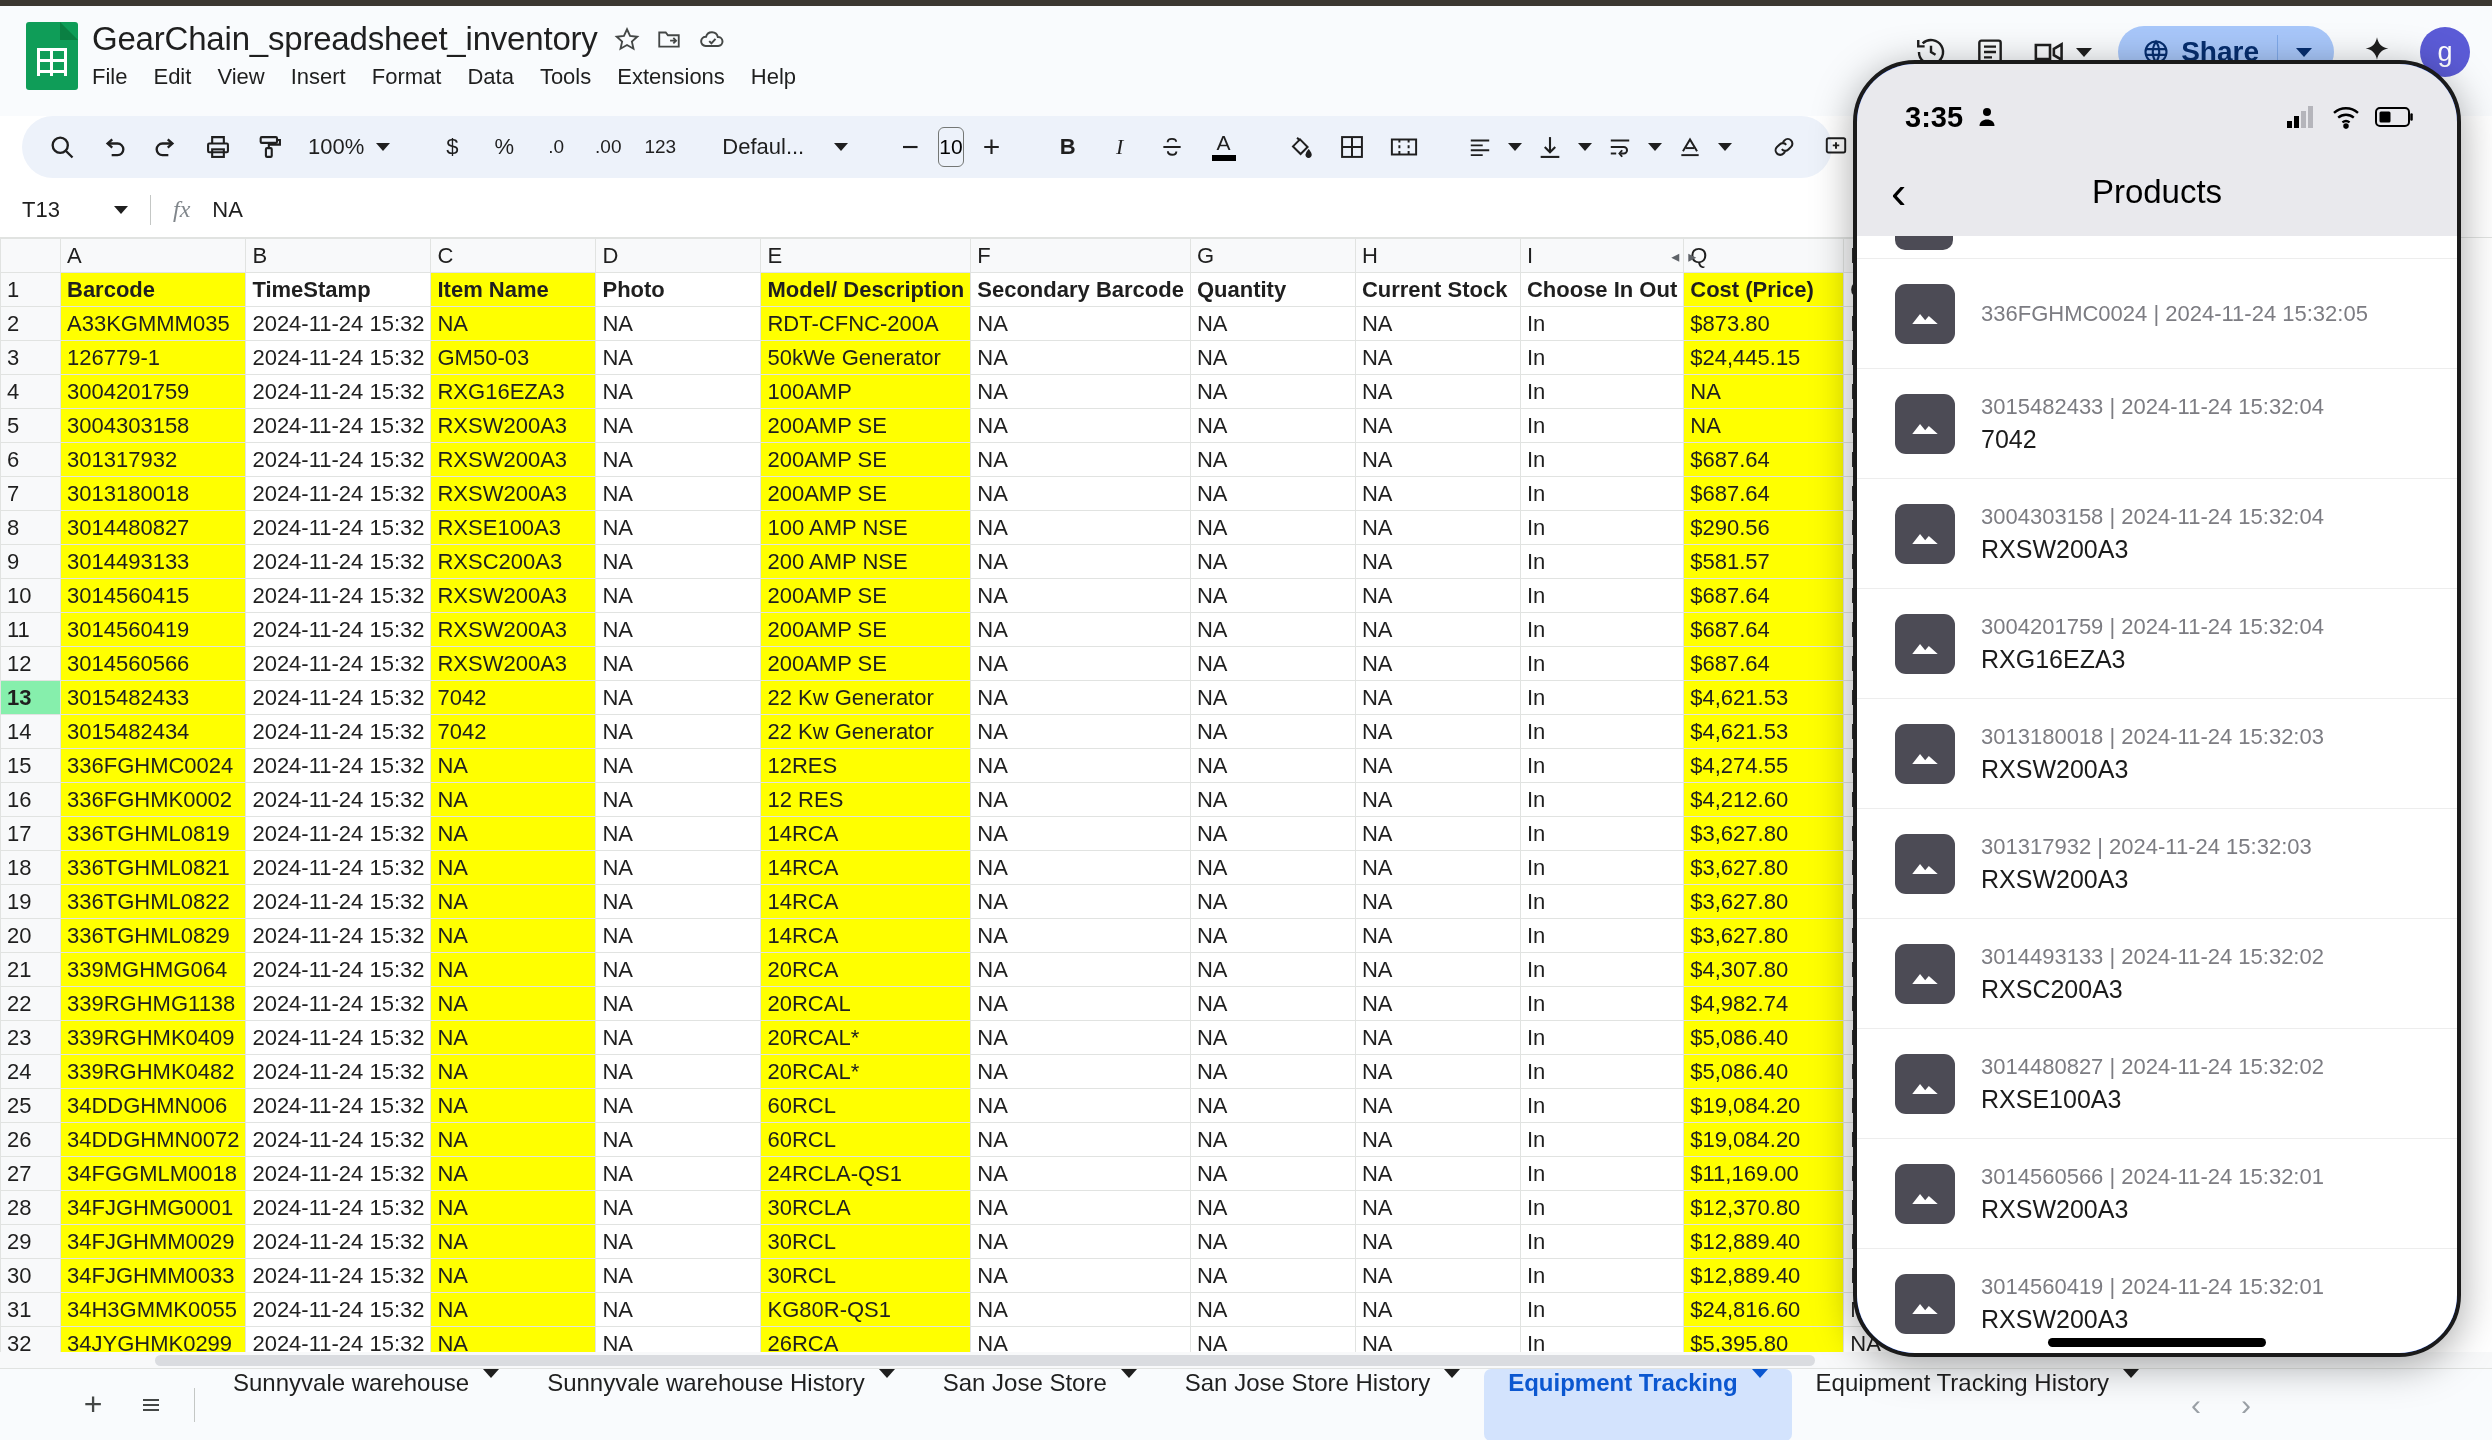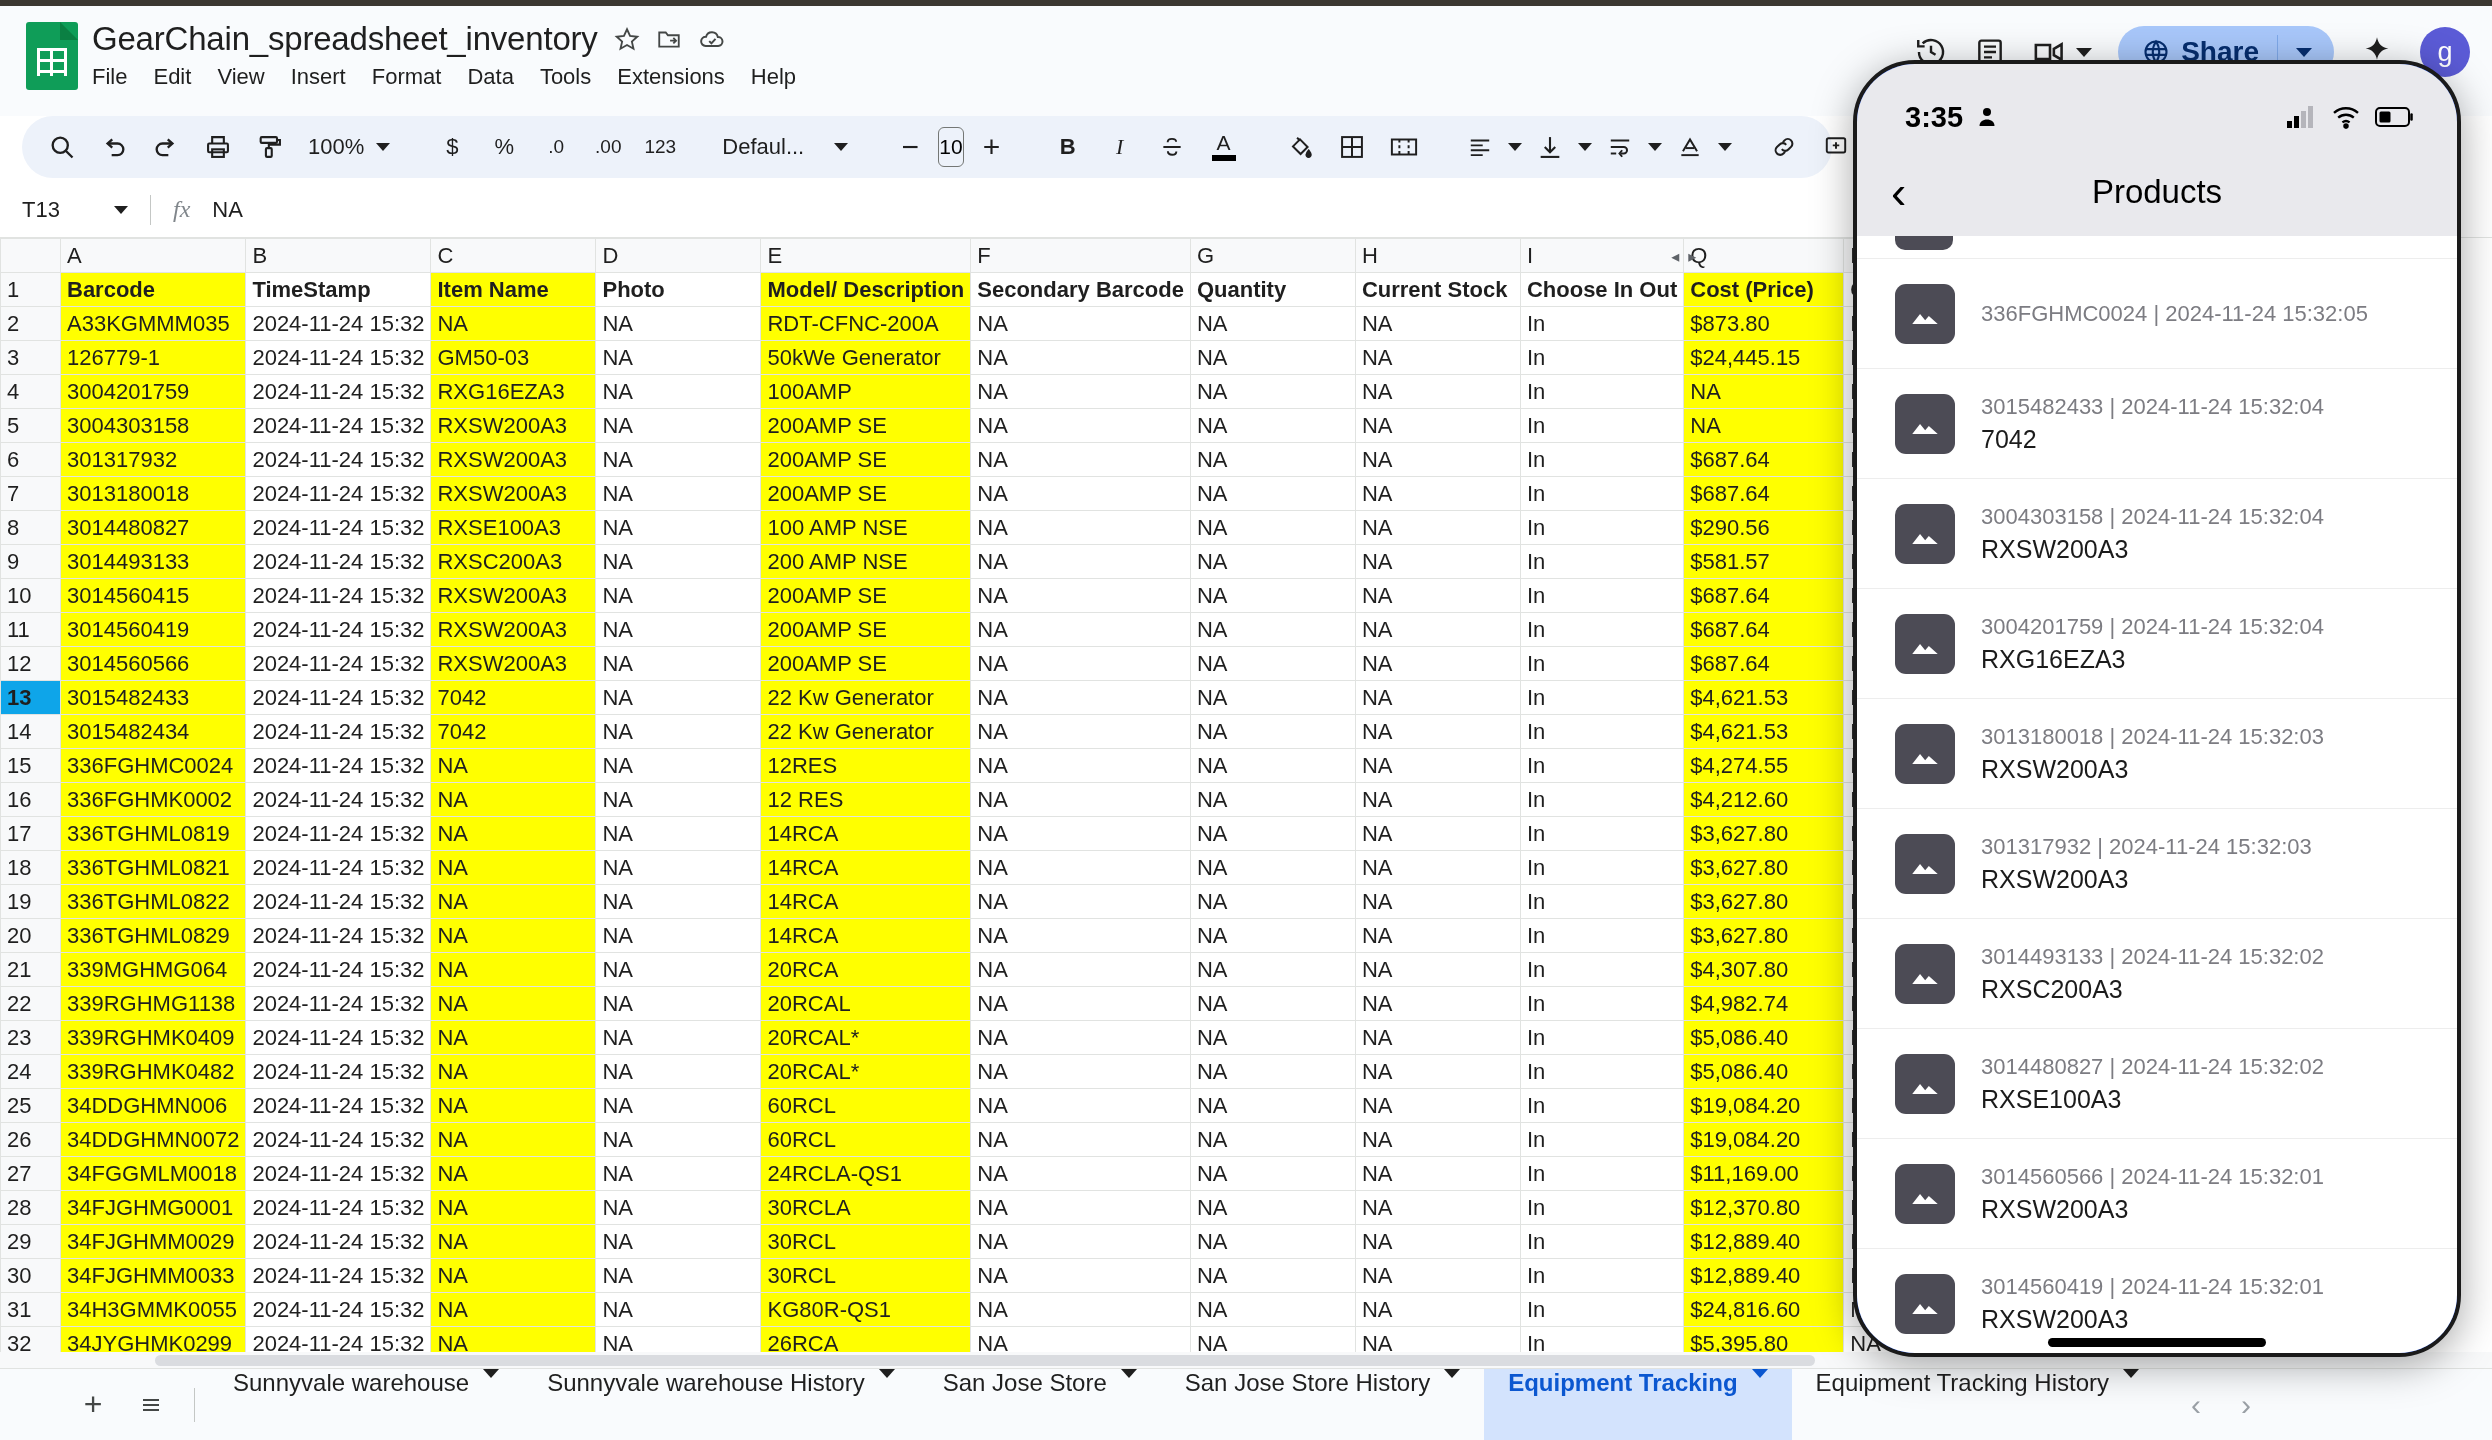--- a/index.html
+++ b/index.html
@@ -101,40 +101,40 @@
   }
   th.colhdr {
     background:#f8f9fa; color:#5f6368; text-align:center; font-size:21px; height:34px;
     border:1px solid #d4d6d4; position:relative;
   }
   th.colhdr.corner { background:#f8f9fa; }
   th.rowhdr {
     background:#f8f9fa; color:#5f6368; text-align:center; font-size:21px; width:60px;
     border:1px solid #d4d6d4;
   }
-  th.rowhdr.sel { background:#0ea5e9; color:#1f1f1f; font-weight:700; }
+  th.rowhdr.sel { background:#86efac; color:#1f1f1f; font-weight:700; }
   td.yel { background:#ffff00; }
   .hidecol { display:flex; align-items:center; justify-content:flex-end; gap:6px; position:absolute; right:4px; top:50%; transform:translateY(-50%); }
   .arrw { color:#5f6368; font-size:16px; }
 
   
   .hscroll { position:absolute; left:0; top:1352px; width:2492px; height:16px; background:#f8f9fa; }
   .hscroll .thumb { position:absolute; left:155px; top:3px; width:1660px; height:11px; background:#dadce0; border-radius:6px; }
   .sheetbar {
     position:absolute; left:0; bottom:0; width:2492px; height:72px;
     background:#f9fbfd; display:flex; align-items:center; padding-left:64px; gap:0;
     border-top:1px solid #e1e3e1;
   }
   .sb-ic { width:58px; height:58px; display:flex; align-items:center; justify-content:center; color:#444746; font-size:32px; cursor:pointer; }
   .sb-sep { width:1px; height:34px; background:#c4c7c5; margin:0 14px; }
   .sheet-tab {
     display:flex; gap:14px; height:72px; padding:0 24px;
     font-size:24px; color:#1f1f1f; font-family:"Liberation Sans", sans-serif; cursor:pointer;
   }
-  .sheet-tab.active { background:#d3e3fd; color:#0b57d0; font-weight:700; }
+  .sheet-tab.active { background:#d3e3fd; color:#0b57d0; font-weight:700;border-radius:7px; }
   .sheet-tab .caret { border-top-color:#1f1f1f; }
   .sheet-tab.active .caret { border-top-color:#0b57d0; }
   .navarrows { display:flex; gap:40px; margin-left:28px; color:#9aa0a6; font-size:30px; }
 
   
   .phone {
     position:absolute; left:1853px; top:60px; width:608px; height:1297px;
     background:#1d4ed8; border-radius:62px; border:4px solid #1a1a1a;
     box-shadow:0 8px 40px rgba(0,0,0,.35); overflow:hidden;
   }

